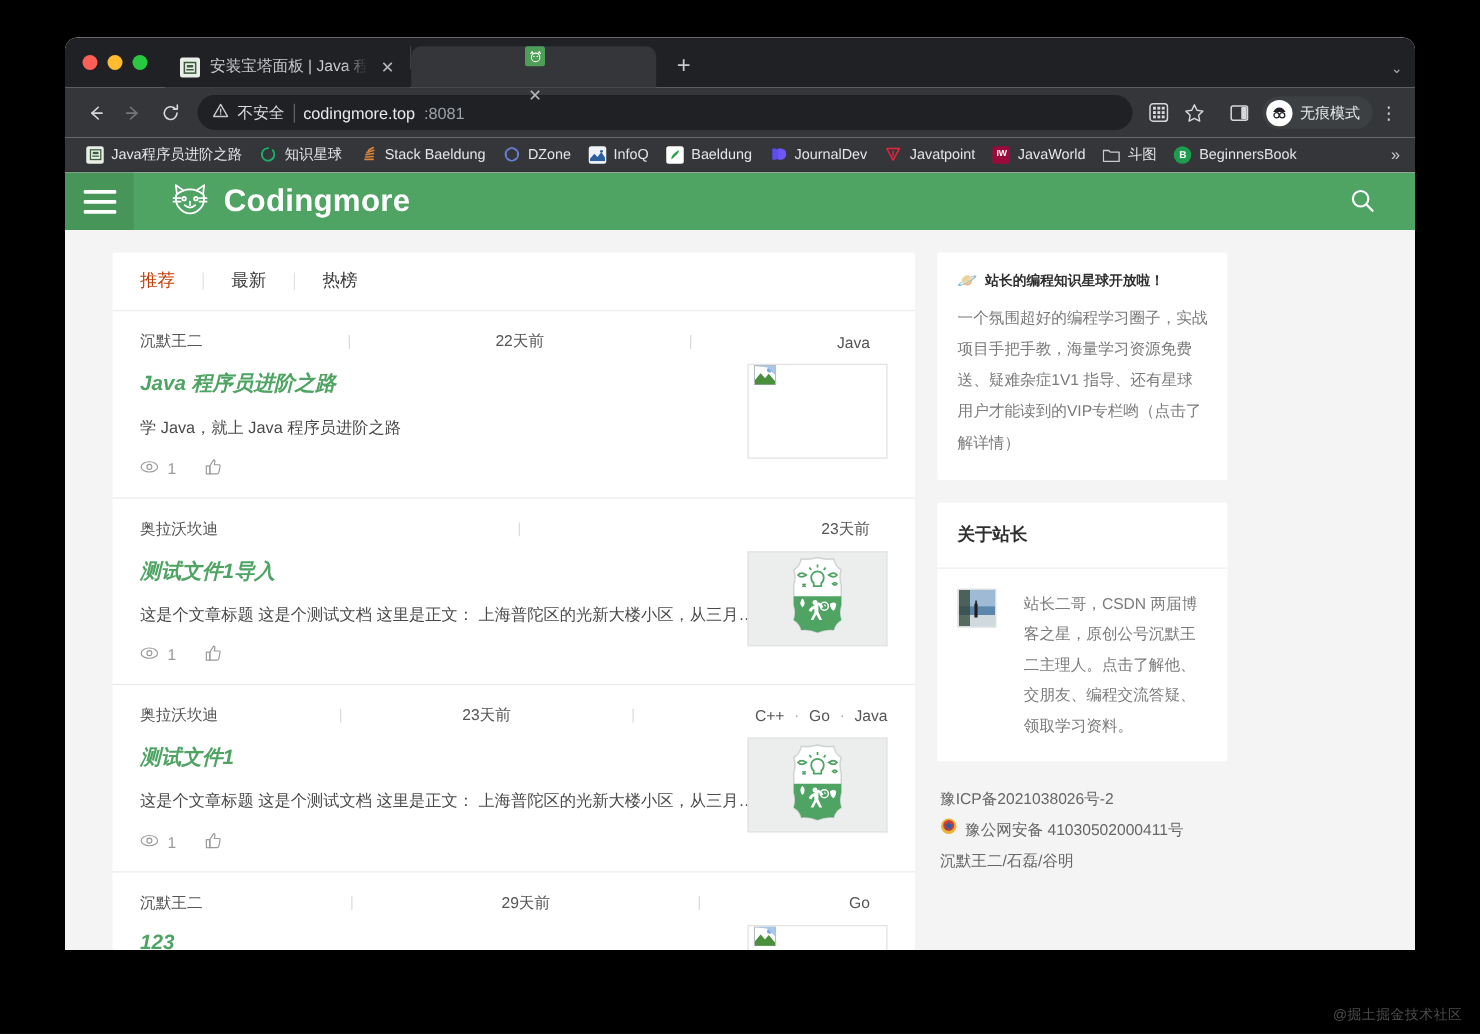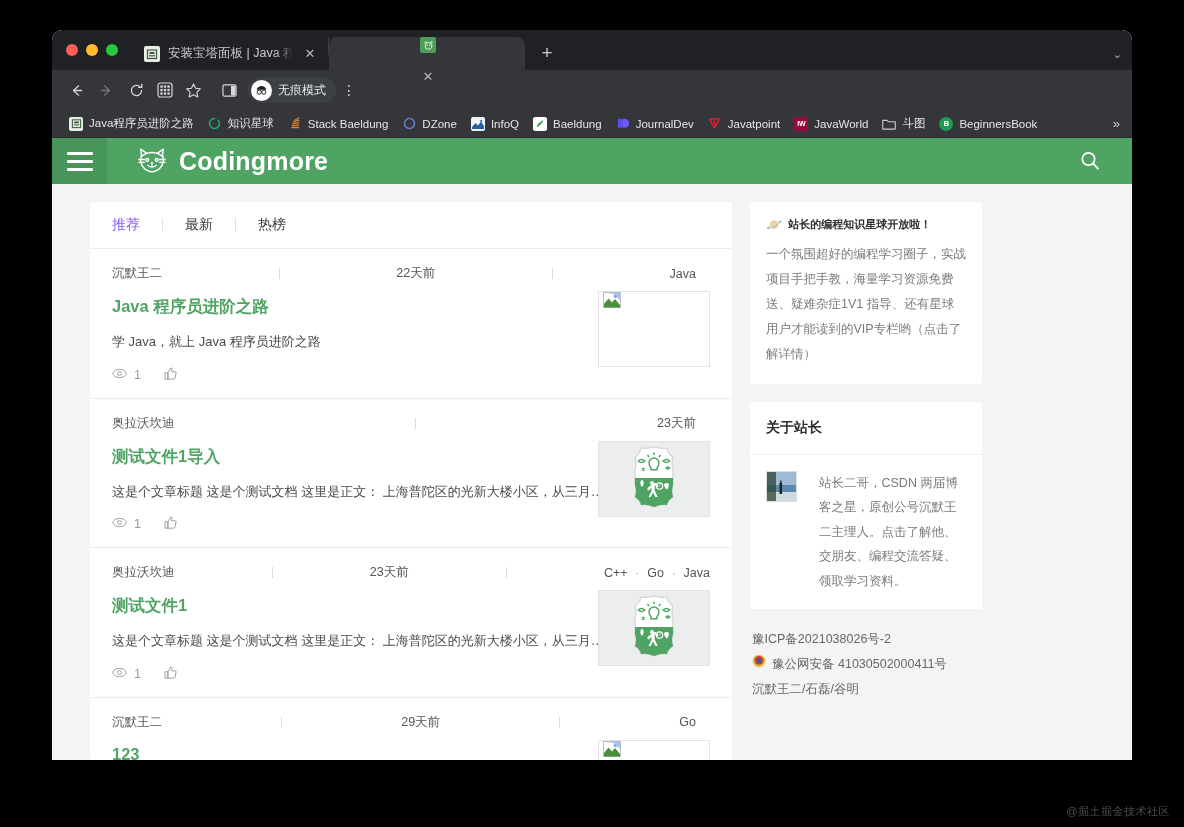--- a/index.html
+++ b/index.html
@@ -150,37 +150,37 @@
   .col-main { width: 642px; background: #fff; border-radius: 2px; flex: 0 0 642px;}
   .col-side { width: 232px; flex: 0 0 232px; }
 
   
   .feed-tabs {
     display: flex; align-items: center;
     padding: 14px 22px; border-bottom: 1px solid #ececec; gap: 0;
   }
   .feed-tab { font-size: 14px; color: #3c3c3c; padding: 0 22px; }
   .feed-tab:first-child { padding-left: 0; }
-  .feed-tab.active { color: #8b5cf6; }
+  .feed-tab.active { color: #c2410c; }
   .vsep { width: 1px; height: 14px; background: #e2e2e2; }
 
   
   .article {
     padding: 16px 22px 14px 22px;
     border-bottom: 1px solid #ececec;
     position: relative;
   }
   .article:last-child { border-bottom: none; }
   .meta { display: flex; align-items: center; gap: 0; font-size: 12.5px; color: #555; margin-bottom: 14px; justify-content: space-between; }
   .meta span.m { padding: 0 14px; }
   .meta span.m:first-child { padding-left: 0; }
   .meta .msep { width: 1px; height: 11px; background: #dcdcdc; }
   .tags { display: flex; align-items: center; gap: 8px; padding-left: 14px; }
   .tags .tdot { color: #999; font-size: 11px; }
-  .a-title { font-size: 16.5px; font-weight: bold; color: #4fa464; margin-bottom: 14px; }
+  .a-title { font-size: 16.5px; font-weight: bold; color: #4fa464; margin-bottom: 14px; font-style: italic; }
   .a-desc { font-size: 13px; color: #4a4a4a; line-height: 1.5; width: 500px; margin-bottom: 14px;
             white-space: nowrap; overflow: hidden; text-overflow: ellipsis; }
   .a-stats { display: flex; align-items: center; gap: 22px; color: #9a9a9a; font-size: 12.5px; }
   .stat { display: flex; align-items: center; gap: 7px; }
   .thumb {
     position: absolute; right: 22px; top: 42px;
     width: 112px; height: 76px; border: 1px solid #e2e2e2; background: #fff;
     overflow: hidden;
   }
   .thumb.badge { background: #eceded; border-color: #e2e2e2; display:flex; align-items:center; justify-content:center; }
@@ -268,20 +268,33 @@
           <path d="M13.5 10 H4" stroke="currentColor" stroke-width="1.5" stroke-linecap="round"></path>
         </svg>
     </div>
     <div class="navbtn">
       <svg width="17" height="17" viewBox="0 0 20 20">
           <path d="M16 10 a6 6 0 1 1 -1.9 -4.4" fill="none" stroke="currentColor" stroke-width="1.5" stroke-linecap="round"></path>
           <path d="M16.3 2.5 V6.2 H12.6" fill="none" stroke="currentColor" stroke-width="1.5" stroke-linecap="round" stroke-linejoin="round"></path>
         </svg>
     </div>
 
+    <div class="omnibox">
+      <span class="warn-ico">
+        <svg width="13" height="13" viewBox="0 0 14 14">
+            <path d="M7 1.6 L13 12 H1 Z" fill="none" stroke="#c6c8cb" stroke-width="1.2" stroke-linejoin="round"></path>
+            <rect x="6.4" y="5.2" width="1.2" height="3.6" fill="#c6c8cb"></rect>
+            <rect x="6.4" y="9.4" width="1.2" height="1.2" fill="#c6c8cb"></rect>
+          </svg>
+      </span>
+      <span class="notsecure">不安全</span>
+      <span class="divider"></span>
+      <span class="url-main">codingmore.top</span>
+        <span class="url-port">:8081</span>
+    </div>
 
     <div class="tb-ico">
       <svg width="16" height="16" viewBox="0 0 16 16">
           <rect x="1" y="1" width="14" height="14" rx="2.5" fill="none" stroke="currentColor" stroke-width="1.2"></rect>
           <g fill="currentColor">
             <rect x="3.4" y="3.4" width="2.3" height="2.3"></rect>
             <rect x="6.9" y="3.4" width="2.3" height="2.3"></rect>
             <rect x="10.4" y="3.4" width="2.3" height="2.3"></rect>
             <rect x="3.4" y="6.9" width="2.3" height="2.3"></rect>
             <rect x="6.9" y="6.9" width="2.3" height="2.3"></rect>

